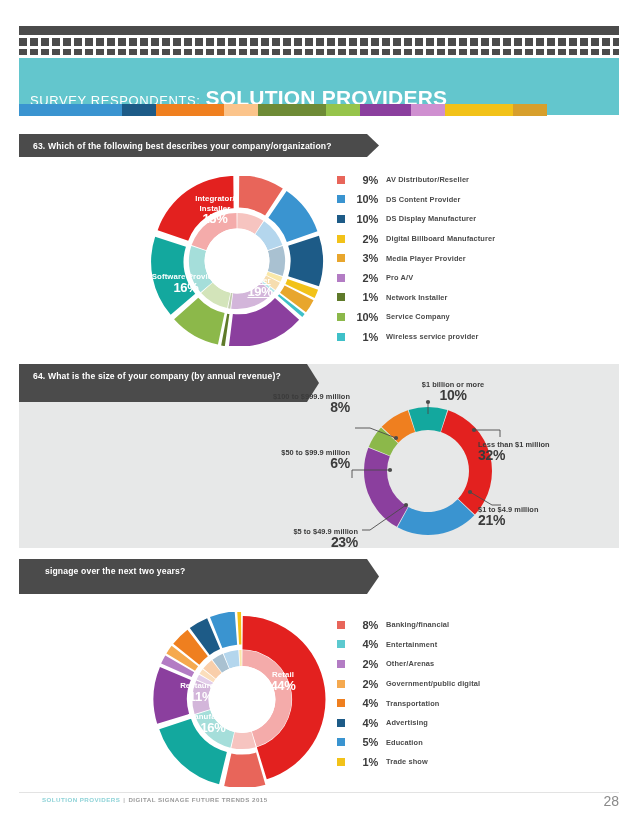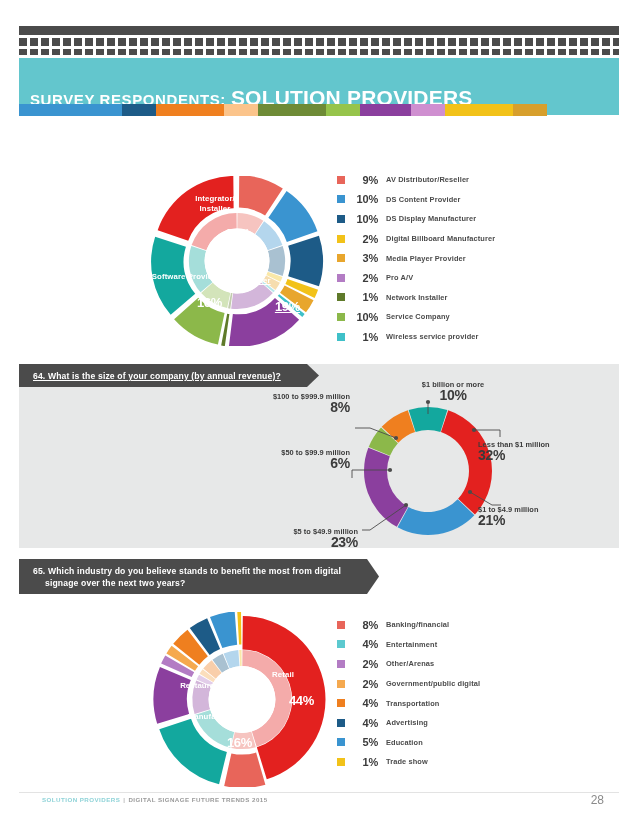--- a/index.html
+++ b/index.html
@@ -18,37 +18,37 @@
     background-size:11px 100%;
   }
   .dotgrid .rowmask{position:absolute;left:0;width:600px;height:3px;background:#fff;}
   .dotgrid .rowmask.m1{top:8px;}
   .dotgrid .rowmask.bot{top:17px;height:2px;}
 
   
   .headband{position:absolute;left:19px;top:58px;width:600px;height:57px;background:#63c6cd;}
   .headtitle{position:absolute;left:30px;top:86px;color:#ffffff;white-space:nowrap;}
   .headtitle .small{
-    font-size:15px;font-weight:bold;letter-spacing:.6px;vertical-align:baseline;
+    font-size:13px;font-weight:normal;letter-spacing:.6px;vertical-align:baseline;
   }
   .headtitle .big{
     font-size:21px;font-weight:bold;letter-spacing:.2px;vertical-align:baseline;margin-left:5px;
   }
   
   .chips{position:absolute;left:19px;top:104px;width:600px;height:12px;display:flex;}
   .chips span{display:block;height:12px;}
 
   
   .qbanner{position:absolute;background:#4b4b4b;color:#fff;
     font-size:8.6px;font-weight:bold;letter-spacing:.15px;line-height:12px;
     padding:6px 26px 6px 14px;box-sizing:border-box;
     clip-path:polygon(0 0, calc(100% - 12px) 0, 100% 50%, calc(100% - 12px) 100%, 0 100%);
   }
   #q63{left:19px;top:134px;width:360px;height:23px;}
-  #q64{left:19px;top:364px;width:300px;height:23px;text-decoration:underline;}
+  #q64{left:19px;top:364px;width:300px;height:38px;}
   #q65{left:19px;top:559px;width:360px;height:35px;}
   #q65 .l2{display:block;padding-left:12px;}
 
   
   .panel{position:absolute;left:19px;width:600px;}
   #panel1{top:134px;height:218px;background:#ffffff;}
   #panel2{top:364px;height:184px;background:#e7e8e8;}
   #panel3{top:559px;height:222px;background:#ffffff;}
 
   
@@ -62,36 +62,36 @@
   #legend3{left:337px;top:615px;}
 
   
   .donutwrap{position:absolute;}
   #donut1{left:148px;top:176px;width:178px;height:170px;}
   #donut2{left:358px;top:405px;width:140px;height:132px;}
   #donut3{left:152px;top:612px;width:180px;height:175px;}
 
   .dlabel{position:absolute;color:#fff;font-weight:bold;text-align:center;line-height:9.5px;pointer-events:none;}
   .dlabel .nm{font-size:7.8px;display:block;letter-spacing:.1px;}
-  .dlabel .pc{font-size:13px;display:block;letter-spacing:-.3px;margin-top:16px;text-align:right;}
+  .dlabel .pc{font-size:13px;display:block;letter-spacing:-.3px;margin-top:1px;}
 
   
   .clabel{position:absolute;color:#3b3b3b;font-weight:bold;line-height:9.6px;}
   .clabel .nm{font-size:7.4px;display:block;letter-spacing:.05px;}
   .clabel .pc{font-size:14px;display:block;letter-spacing:-.3px;margin-top:1px;}
   .ta-r{text-align:right;}
   .ta-l{text-align:left;}
   .ta-c{text-align:center;}
 
   
   .footline{position:absolute;left:19px;top:792px;width:600px;height:1px;background:#e3e3e3;}
   .footer{position:absolute;left:42px;top:796px;font-size:6.2px;font-weight:bold;letter-spacing:.45px;color:#9a9a9a;}
   .footer .sp{color:#8fd3d8;}
   .footer .sep{color:#b9b9b9;margin:0 3px;}
-  .pageno{position:absolute;right:34px;top:793px;font-size:12px;color:#8a8a8a;font-weight:normal;}
+  .pageno{position:absolute;right:19px;top:793px;font-size:14px;color:#8a8a8a;font-weight:normal;}
 </style>
 </head>
 <body>
 
 <div class="page">
 
   <div class="topbar"></div>
   <div class="dotgrid">
     <div class="rowmask m1"></div>
     <div class="rowmask bot"></div>
@@ -108,20 +108,21 @@
       <span style="background: rgb(251, 196, 139); width: 34px;"></span>
       <span style="background: rgb(110, 139, 54); width: 68px;"></span>
       <span style="background: rgb(150, 196, 75); width: 34px;"></span>
       <span style="background: rgb(139, 63, 158); width: 51px;"></span>
       <span style="background: rgb(207, 143, 208); width: 34px;"></span>
       <span style="background: rgb(242, 194, 25); width: 68px;"></span>
       <span style="background: rgb(215, 159, 44); width: 34px;"></span>
     </div>
 
   <div class="panel" id="panel1"></div>
+  <div class="qbanner" id="q63">63. Which of the following best describes your company/organization?</div>
 
   <div class="donutwrap" id="donut1"><svg width="178" height="170" viewBox="0 0 178 170">
         <path d="M91.22895562672672 -0.7809697631540189 A81 81 0 0 1 134.8040444891689 12.437388931163056 L117.06299604801026 39.54855268723341 A48.6 48.6 0 0 0 90.91794273054495 31.61753747064317 Z" fill="#e8655a"></path>
         <path d="M89.46171976254145 36.90221611278874 A48.1 48.1 0 0 1 115.33779104999167 44.75163652262395 L106.74104844115863 57.888836243929646 A32.4 32.4 0 0 0 89.31101289618177 52.60149276620282 Z" fill="#f6c4c0"></path>
         <path d="M138.61237666539947 15.042231000799518 A81 81 0 0 1 169.41464377969777 55.184527045185334 L138.83549294840114 65.89319336909377 A48.6 48.6 0 0 0 120.35413267982216 41.807815742462274 Z" fill="#3a94d0"></path>
         <path d="M116.10560295389719 45.26467203475376 A48.1 48.1 0 0 1 134.39682577115335 69.10225771049397 L119.57915083129663 74.29133367609157 A32.4 32.4 0 0 0 107.25824398557731 58.23441525833725 Z" fill="#b4d6ed"></path>
         <path d="M170.94773617349685 59.70087160050916 A81 81 0 0 1 170.94773617349685 110.29912839949084 L140.16864170409812 100.1794770396945 A48.6 48.6 0 0 0 140.16864170409812 69.8205229603055 Z" fill="#1d5b87"></path>
         <path d="M134.6936556783358 69.9766904195616 A48.1 48.1 0 0 1 134.6936556783358 100.0233095804384 L119.77909446939874 95.11965135979634 A32.4 32.4 0 0 0 119.77909446939874 74.88034864020366 Z" fill="#a9c1d1"></path>
         <path d="M170.067274740798 113.68508297159651 A81 81 0 0 1 166.60663638964587 122.03980301341655 L137.41174089881008 107.9892486727801 A48.6 48.6 0 0 0 139.48812390950138 102.97641664768808 Z" fill="#f2c219"></path>
         <path d="M134.39682577115335 100.89774228950603 A48.1 48.1 0 0 1 132.3418047255926 105.85900196866089 L118.19489549083576 99.05055434063644 A32.4 32.4 0 0 0 119.57915083129663 95.70866632390843 Z" fill="#fae8a8"></path>
@@ -230,21 +231,20 @@
         <span class="pc">6%</span>
       </div>
       <div class="clabel ta-r" style="left: 262px; top: 392px; width: 88px;">
         <span class="nm">$100 to $999.9 million</span>
         <span class="pc">8%</span>
       </div>
     </div>
 
   <div class="panel" id="panel3"></div>
   <div class="qbanner" id="q65">
-    <span>65. Which industry do you believe stands to benefit the most from digital</span>
     <span class="l2">signage over the next two years?</span>
   </div>
   <div class="donutwrap" id="donut3"><svg width="180" height="175" viewBox="0 0 180 175">
         <path d="M90.8015301491104 4.003847098084407 A83.5 83.5 0 0 1 114.76265635000325 167.24371981850135 L104.85759381000196 135.3462318911008 A50.1 50.1 0 0 0 90.48091808946624 37.402308258850645 Z" fill="#e3211f"></path>
         <path d="M90.47611850773504 37.90228522233517 A49.6 49.6 0 0 1 104.70931443066063 134.8687245867984 L99.9050625400013 119.39748792740053 A33.4 33.4 0 0 0 90.32061205964416 54.10153883923377 Z" fill="#f4abaa"></path>
         <path d="M113.38912688091615 172.70178153173387 A83.5 83.5 0 0 1 72.17502002602886 174.03707252594364 L79.36977579812404 141.4211946536572 A50.1 50.1 0 0 0 104.09823991105641 140.62002005713134 Z" fill="#e8655a"></path>
         <path d="M103.79724532051029 135.14237632156542 A49.6 49.6 0 0 1 79.31557226658921 135.93555516363494 L82.80524422790484 120.11587787228643 A33.4 33.4 0 0 0 99.29088696985974 119.58176147460252 Z" fill="#f6c4c0"></path>
         <path d="M67.06152981349453 172.355097598131 A83.5 83.5 0 0 1 7.278177353700897 117.2264370713978 L39.01108964020553 106.80615503025308 A50.1 50.1 0 0 0 74.88110111608171 139.883351346293 Z" fill="#13a89e"></path>
         <path d="M78.38770249675676 135.72151539195104 A49.6 49.6 0 0 1 42.87567516734641 102.97443081559216 L58.26708771349537 97.92028204114472 A33.4 33.4 0 0 0 82.18042869741282 119.971746251838 Z" fill="#a5deda"></path>
         <path d="M5.18813155435528 111.78011627363003 A83.5 83.5 0 0 1 7.943563924884515 55.10681593061857 L38.768498036371525 67.96696511414224 A50.1 50.1 0 0 0 37.11523861405398 101.97094531994911 Z" fill="#8b3f9e"></path>

